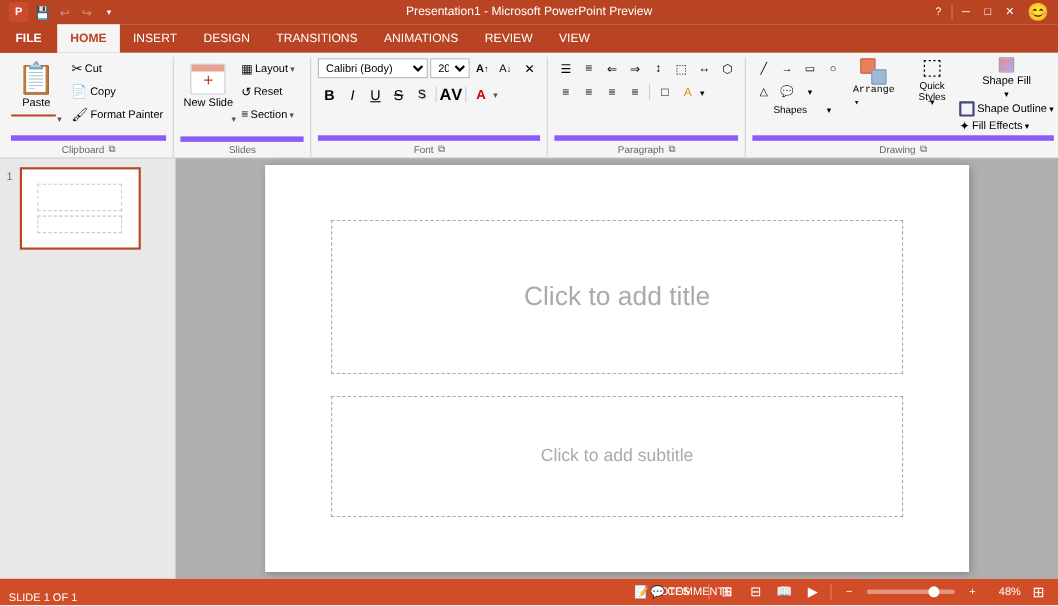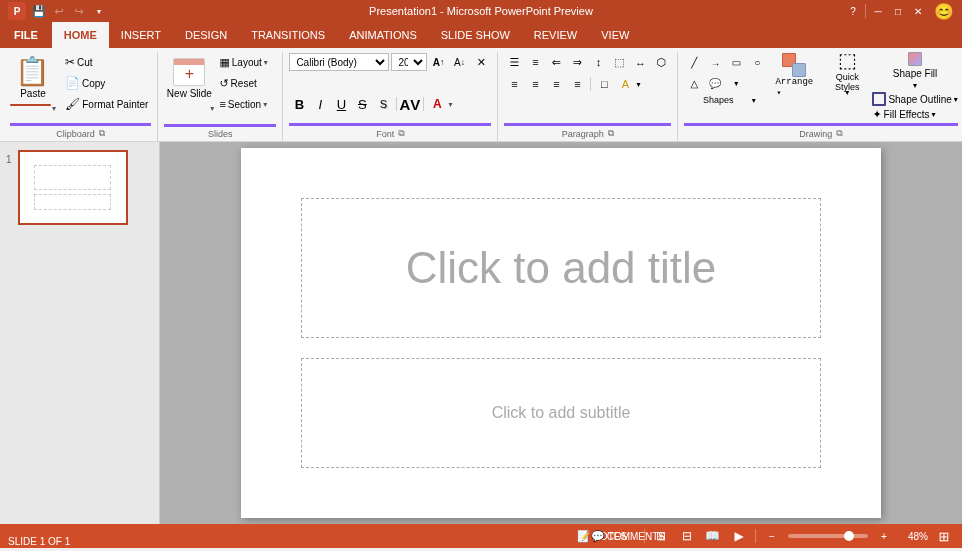--- a/index.html
+++ b/index.html
@@ -71,21 +71,21 @@
       display: flex;
       align-items: flex-start;
       flex: 1;
       gap: 2px;
     }
     .ribbon-group-label {
       font-size: 9px;
       color: #666;
       text-align: center;
       padding: 2px 0;
-      border-top: 3px solid #8b5cf6;
+      border-top: 5px solid #8b5cf6;
       margin-top: 2px;
       display: flex;
       align-items: center;
       justify-content: center;
       gap: 2px;
     }
 
     
     .btn-small {
       display: flex;
@@ -104,21 +104,21 @@
       height: 20px;
       display: flex;
       align-items: center;
       justify-content: center;
       cursor: pointer;
       border-radius: 2px;
       font-size: 11px;
     }
 
     
-    .font-row { display: flex; align-items: center; gap: 2px; margin-bottom: 20px; }
+    .font-row { display: flex; align-items: center; gap: 2px; margin-bottom: 2px; }
     .font-select {
       width: 100px;
       height: 18px;
       font-size: 10px;
       border: 1px solid #bbb;
       background: white;
       padding: 0 2px;
     }
     .font-size-select {
       width: 36px;
@@ -205,21 +205,21 @@
     .slide-title-placeholder {
       position: absolute;
       left: 60px;
       top: 50px;
       width: 520px;
       height: 140px;
       border: 1px dashed #aaa;
       display: flex;
       align-items: center;
       justify-content: center;
-      font-size: 44px;
+      font-size: 24px;
       color: #aaa;
       cursor: pointer;
     }
     .slide-subtitle-placeholder {
       position: absolute;
       left: 60px;
       top: 210px;
       width: 520px;
       height: 110px;
       border: 1px dashed #aaa;
@@ -304,21 +304,20 @@
   </div>
 </div>
 
 <div id="tab-bar">
   <div class="tab file-tab">FILE</div>
   <div class="tab active">HOME</div>
   <div class="tab">INSERT</div>
   <div class="tab">DESIGN</div>
   <div class="tab">TRANSITIONS</div>
   <div class="tab">ANIMATIONS</div>
-  <div class="tab">SLIDE SHOW</div>
   <div class="tab">REVIEW</div>
   <div class="tab">VIEW</div>
 </div>
 
 <div id="ribbon-content">
 
   <div class="ribbon-group">
     <div class="ribbon-group-content">
 
       <div style="display:flex;flex-direction:column;align-items:center;gap:0;margin-right:4px;">

